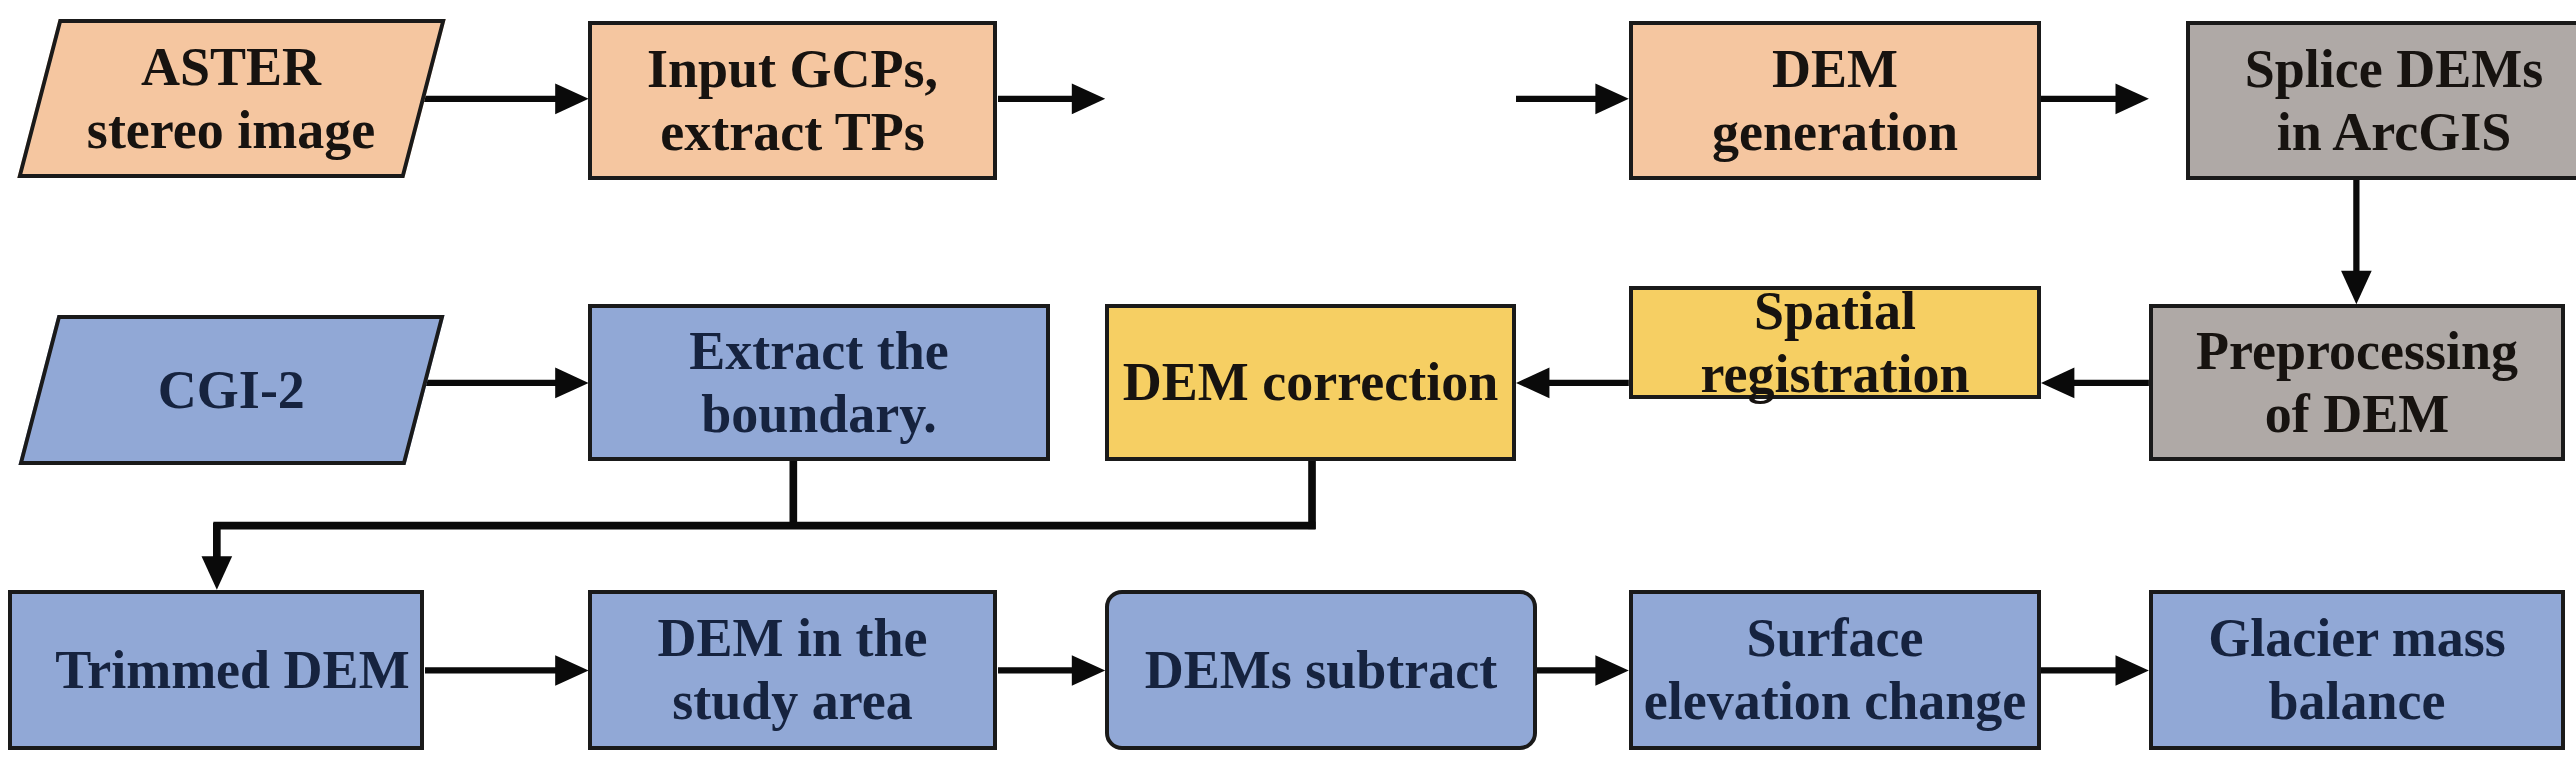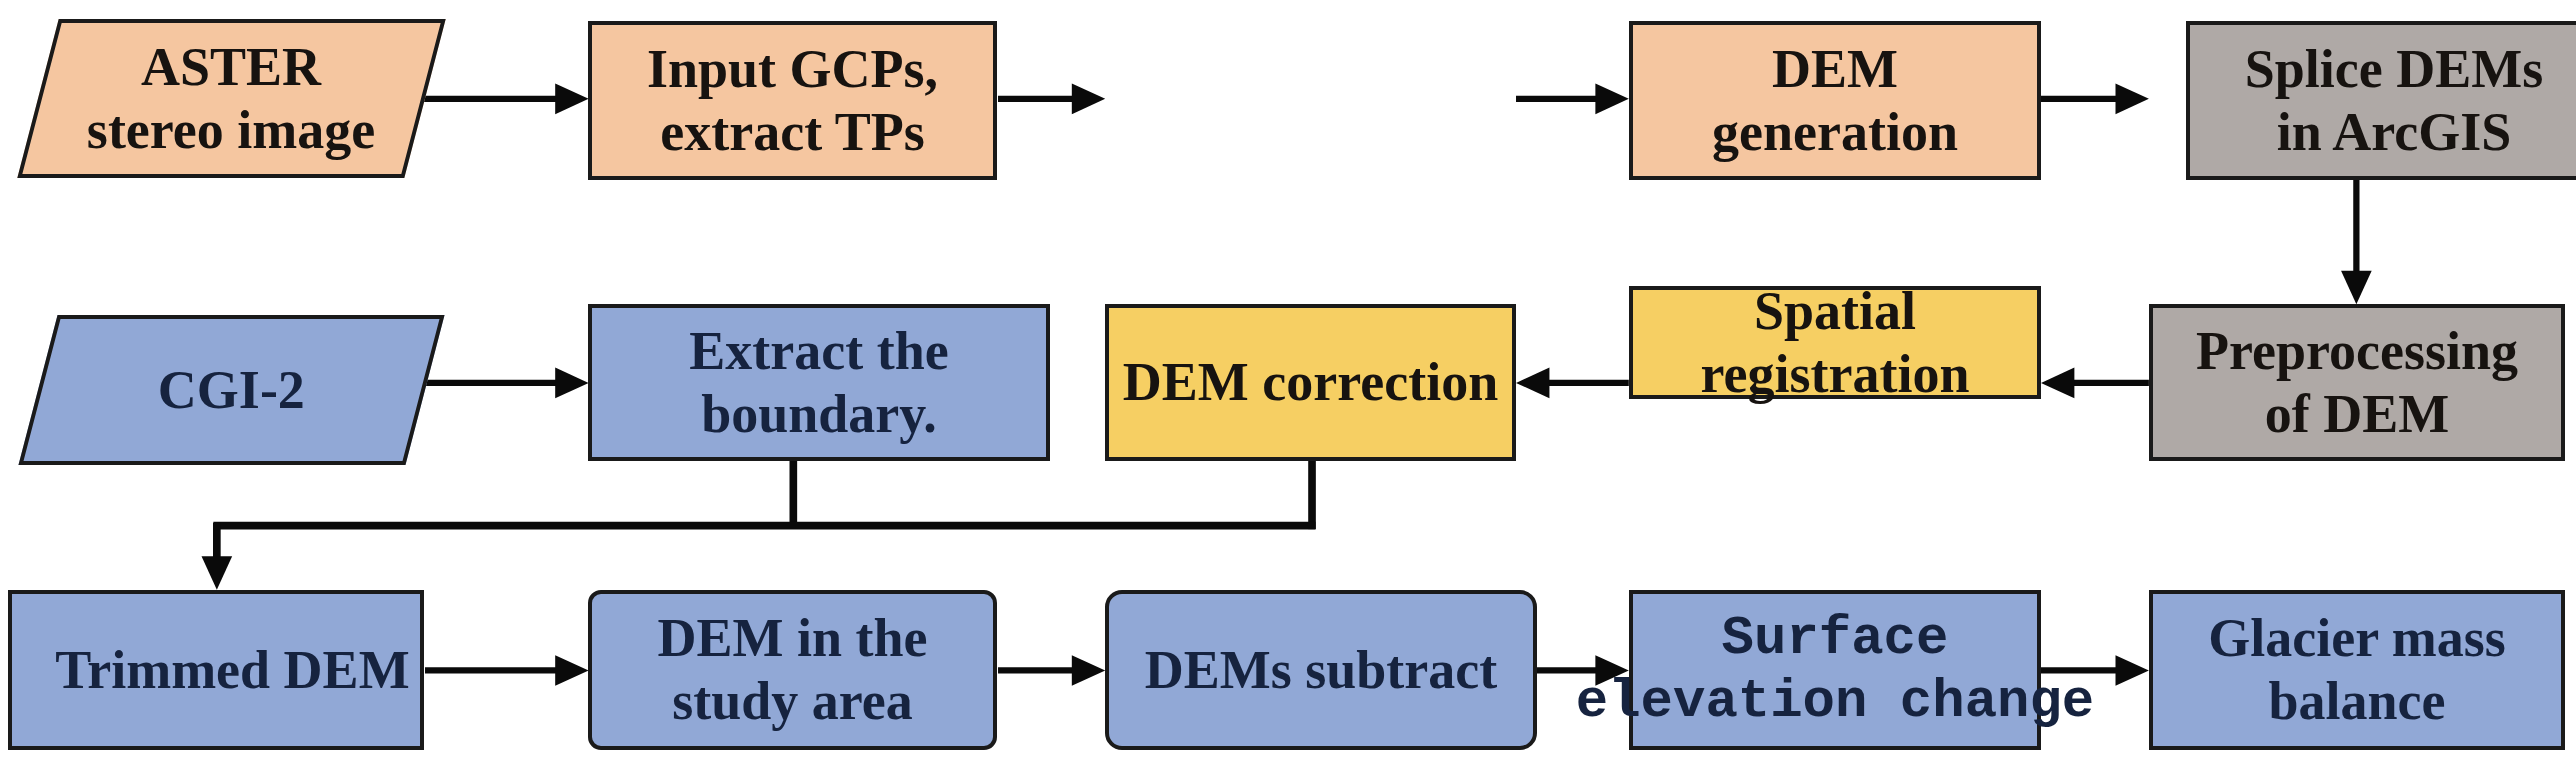--- a/index.html
+++ b/index.html
@@ -45,23 +45,23 @@
   #n-demgen   { left: 1629px; top: 21px;  width: 412px; height: 159px; }
   #n-splice   { left: 2149px; top: 21px;  width: 416px; height: 159px; margin-left: 37px; }
   
   #n-cgi2     { left: 38px;   top: 315px; width: 387px; height: 150px; }
   #n-extract  { left: 588px;  top: 304px; width: 462px; height: 157px; }
   #n-demcorr  { left: 1105px; top: 304px; width: 411px; height: 157px; }
   #n-spatial  { left: 1629px; top: 286px; width: 412px; height: 113px; }
   #n-preproc  { left: 2149px; top: 304px; width: 416px; height: 157px; }
   
   #n-trimmed  { left: 8.4px;   top: 590px; width: 416px; height: 160px; padding-left: 32px; }
-  #n-demstudy { left: 588px;  top: 590px; width: 409px; height: 160px; border-radius: 13px; }
+  #n-demstudy { left: 588px;  top: 590px; width: 409px; height: 160px; }
   #n-demsub   { left: 1105px; top: 590px; width: 432px; height: 160px; border-radius: 17px; }
-  #n-surface  { left: 1629px; top: 590px; width: 412px; height: 160px; font-family: Liberation Mono, monospace; }
+  #n-surface  { left: 1629px; top: 590px; width: 412px; height: 160px; }
   #n-glacier  { left: 2149px; top: 590px; width: 416px; height: 160px; }
 
   .wire { stroke: #0a0a0a; stroke-width: 9; fill: none; }
   .wire-thick { stroke: #0a0a0a; stroke-width: 11; fill: none; }
   .head { fill: #0a0a0a; stroke: none; }
 </style>
 </head>
 <body>
 
 <div id="canvas">

